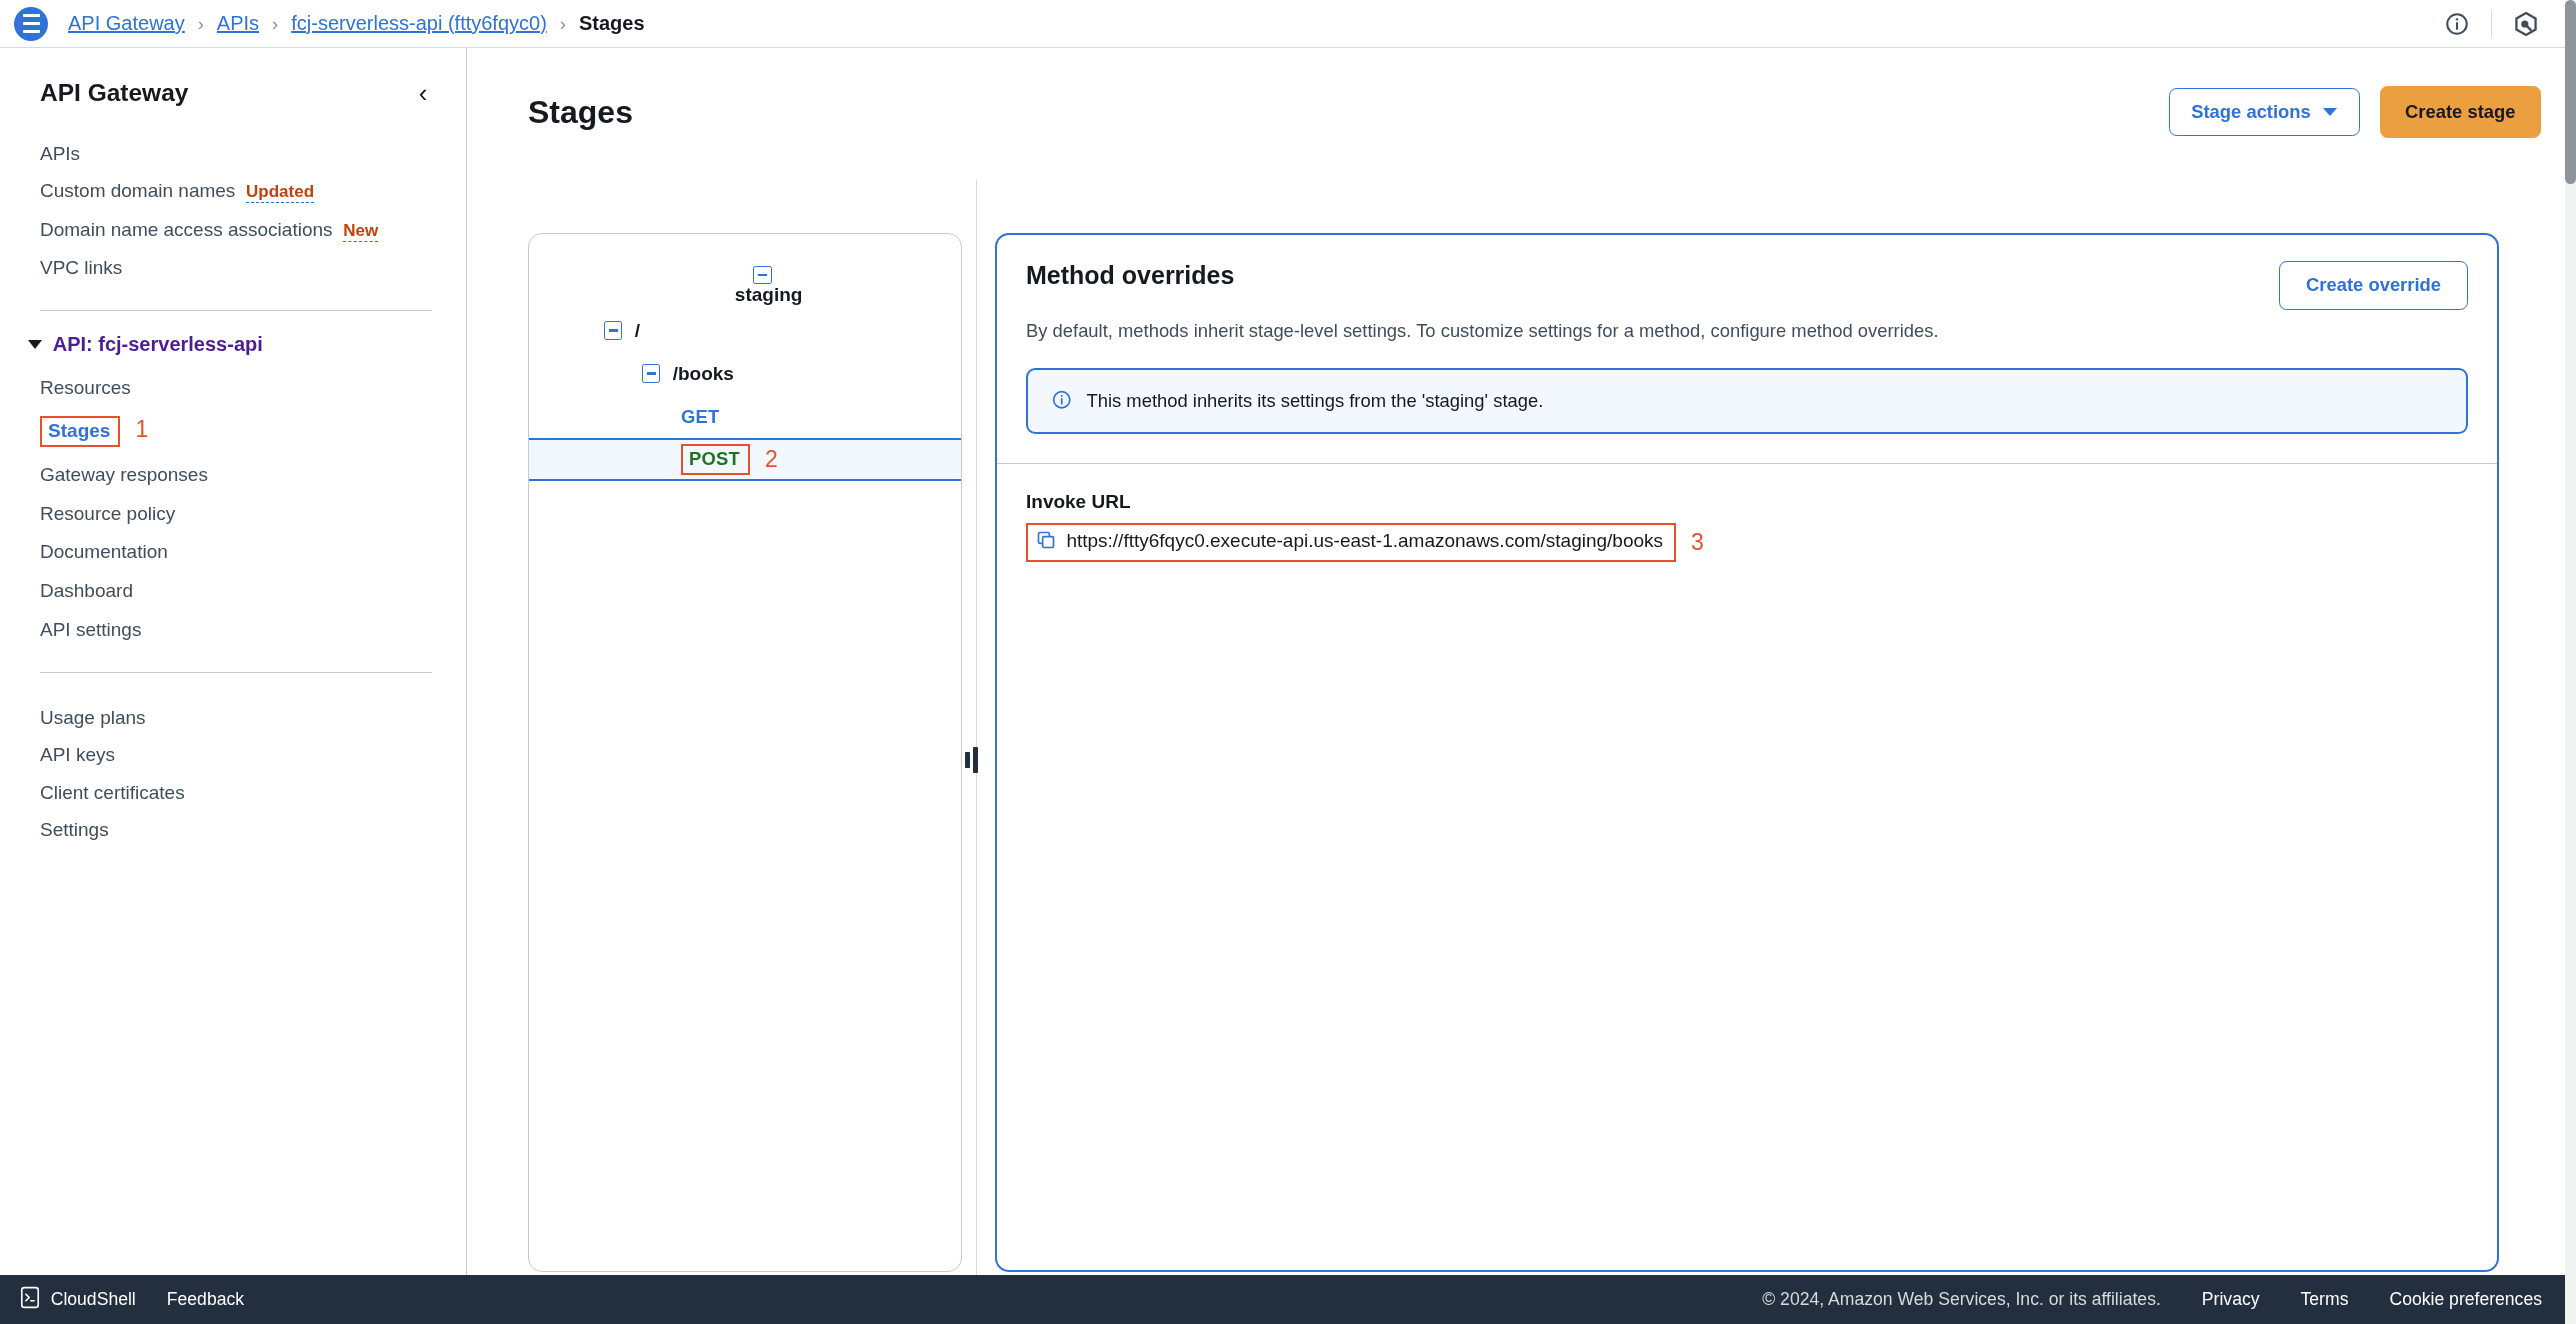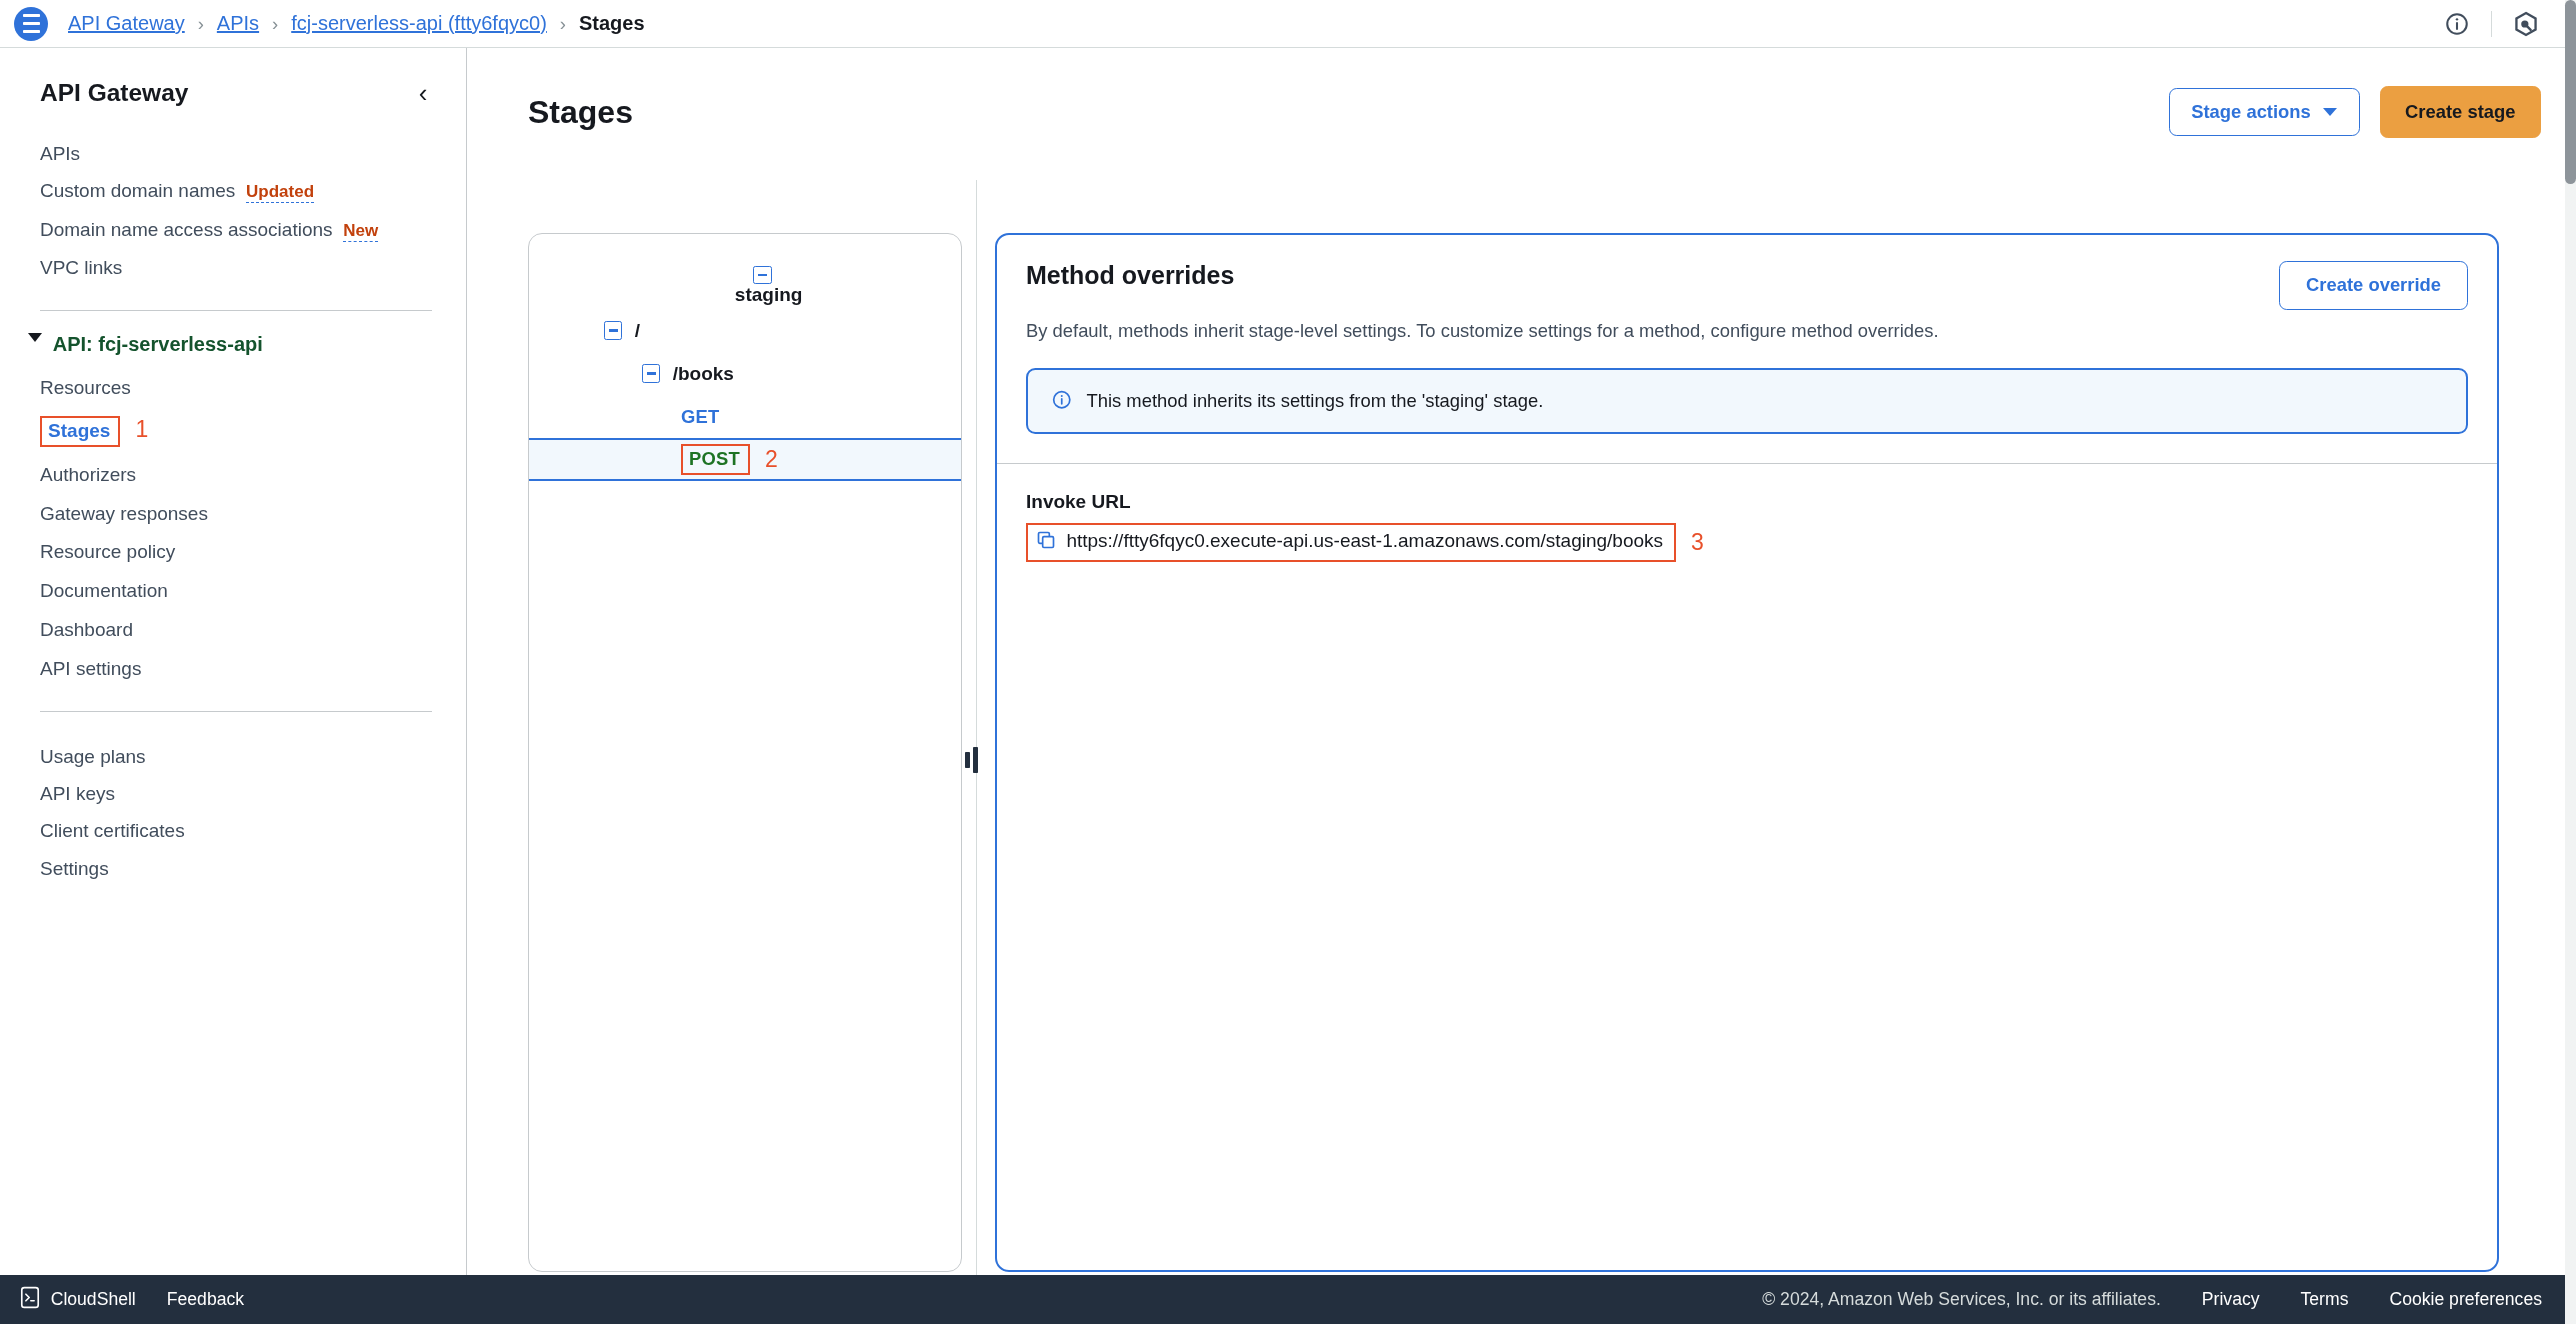--- a/index.html
+++ b/index.html
@@ -62,23 +62,23 @@
     display: flex; align-items: baseline;
     padding: 7.7px 15.3px 7.7px 40px;
     font-size: 19px; color: #414d5c; cursor: pointer;
     white-space: nowrap;
   }
   .sb-badge { color: #c2410c; font-weight: bold; font-size: 17px; margin-left: 10.7px; border-bottom: 1.5px dashed #2f72d9; }
 
   .sb-divider { height: 0.8px; background: #c6cacd; margin: 23px 34px 0 40px; }
 
   .sb-group-head {
-    display: flex; 
+    display: flex; align-items: center;
     padding: 23px 15.3px 4.6px 28px;
-    font-size: 20px; font-weight: bold; color: #14532d; cursor: pointer;
+    font-size: 20px; font-weight: bold; color: #4c1d95; cursor: pointer;
   }
   .caret-down {
     width: 0; height: 0; border-left: 7px solid transparent; border-right: 7px solid transparent;
     border-top: 9.2px solid #16191f; margin-right: 10.7px;
   }
   .sb-sub { padding-left: 0; margin-top: 7.7px; }
   .sb-sub .sb-item { padding: 8.4px 15.3px 8.4px 40px; }
 
   .hl-box {
     display: inline-block;
@@ -286,23 +286,20 @@
     <span>API: fcj-serverless-api</span>
   </div>
 
   <div class="sb-sub">
     <div class="sb-item">
       <span>Resources</span>
     </div>
     <div class="sb-item">
       <span class="hl-box">Stages</span>
       <span class="step-num">1</span>
-    </div>
-    <div class="sb-item">
-      <span>Authorizers</span>
     </div>
     <div class="sb-item">
       <span>Gateway responses</span>
     </div>
     <div class="sb-item">
       <span>Resource policy</span>
     </div>
     <div class="sb-item">
       <span>Documentation</span>
     </div>

